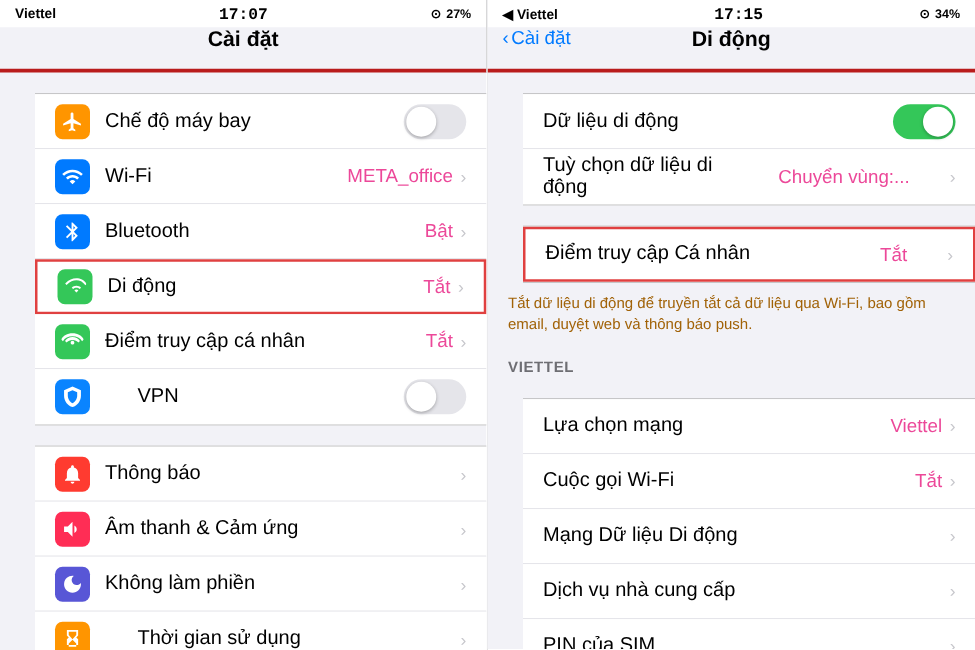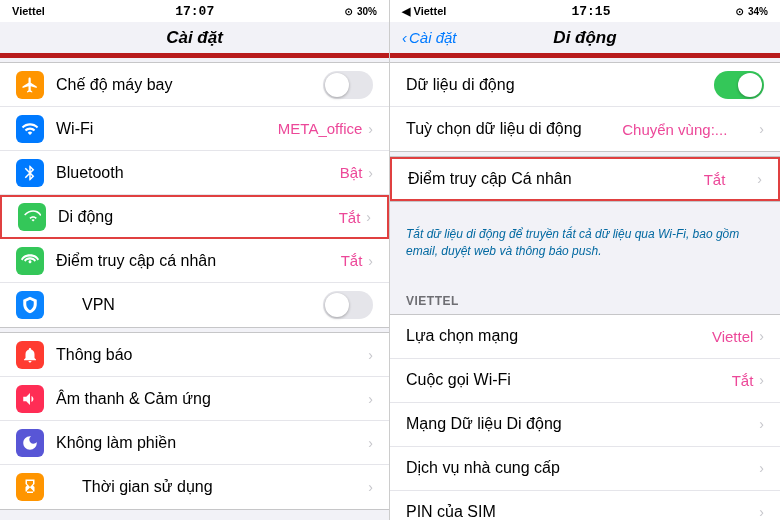--- a/index.html
+++ b/index.html
@@ -36,25 +36,24 @@
     }
     .status-bar .carrier { font-size: 11px; }
     .status-bar .time { font-size: 13px; font-weight: 600; font-family: Liberation Mono, monospace; }
     .status-bar .icons { display: flex; align-items: center; gap: 4px; font-size: 10px; }
 
     
     .nav-bar {
       background: #f2f2f7;
       height: 36px;
       display: flex;
-      align-items: center;
+      align-items: flex-start;
       justify-content: center;
-      border-bottom: 5px solid #b91c1c;
+      border-bottom: 3px solid #b91c1c;
       position: relative;
-      font-style: italic;
     }
     .nav-bar .title {
       font-size: 17px;
       font-weight: 600;
       color: #000;
     }
     .nav-bar .back-btn {
       position: absolute;
       left: 12px;
       color: #007aff;
@@ -64,21 +63,22 @@
       gap: 2px;
     }
 
     
     .settings-list {
       flex: 1;
       overflow-y: auto;
       background: #f2f2f7;
     }
     .section {
-      margin-top: 4px;
+      margin-top: 16px;
+      padding-left: 28px;
     }
     .section-inner {
       background: #fff;
       border-top: 1px solid #c6c6c8;
       border-bottom: 1px solid #c6c6c8;
     }
     .setting-row {
       display: flex;
       align-items: center;
       padding: 0 16px;
@@ -151,26 +151,25 @@
     .phone-right {
       width: 390px;
       height: 519px;
       background: #f2f2f7;
       display: flex;
       flex-direction: column;
       overflow: hidden;
     }
 
     .content-text {
-      padding: 24px 16px;
+      padding: 8px 16px;
       font-size: 12px;
-      color: #0369a1;
+      color: #a16207;
       background: #f2f2f7;
       line-height: 1.4;
-      font-style: italic;
     }
     .section-header {
       padding: 4px 16px 2px;
       font-size: 12px;
       font-weight: 600;
       color: #6e6e73;
       text-transform: uppercase;
       letter-spacing: 0.5px;
       background: #f2f2f7;
       margin-top: 6px;
@@ -194,21 +193,21 @@
 </head>
 <body>
 
 <div class="phone">
 
   <div class="status-bar">
     <span class="carrier">Viettel</span>
     <span class="time">17:07</span>
     <span class="icons">
       <span>⊙</span>
-      <span>30%</span>
+      <span>27%</span>
     </span>
   </div>
 
   <div class="nav-bar">
     <span class="title">Cài đặt</span>
   </div>
 
   <div class="settings-list">
 
     <div class="section">

